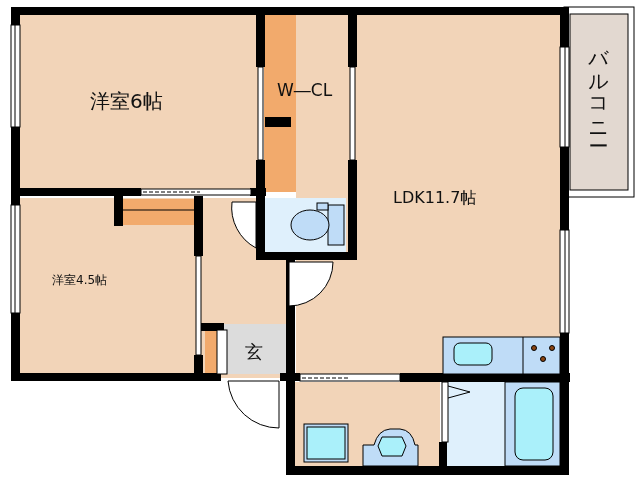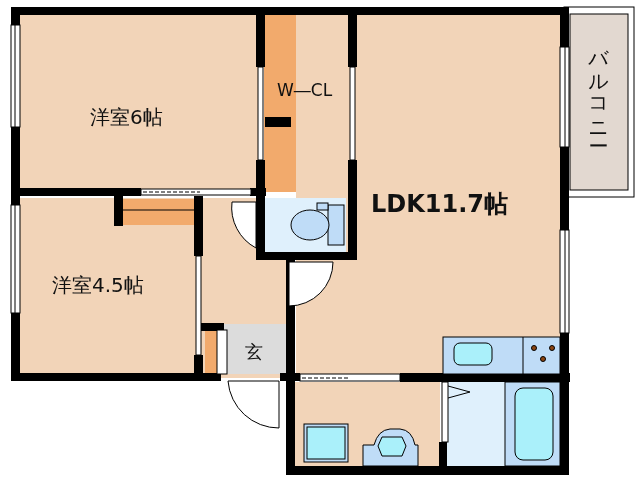--- a/index.html
+++ b/index.html
@@ -1,22 +1,22 @@
 <!DOCTYPE html>
 <html><head>
 <meta charset="utf-8">
 <style>
   html,body{margin:0;padding:0;background:#ffffff;}
   #plan{position:relative;width:638px;height:480px;overflow:hidden;}
   svg{position:absolute;left:0;top:0;}
   .lbl{position:absolute;font-family:"DejaVu Sans",sans-serif;color:#111;white-space:nowrap;}
-  .room6{left:90px;top:104px;font-size:20px;}
-  .room45{left:52px;top:272px;font-size:20px;text-align:center;}
+  .room6{left:90px;top:88px;font-size:20px;}
+  .room45{left:52px;top:272px;font-size:12px;text-align:center;}
   .wcl{left:277px;top:80px;font-size:17px;}
-  .ldk{left:371px;top:188px;font-size:24px;font-weight:bold;}
+  .ldk{left:393px;top:188px;font-size:16px;}
   .genkan{left:245px;top:340px;font-size:18px;}
   .balcony{left:586px;top:36px;font-size:20px;writing-mode:vertical-rl;letter-spacing:2px;}
 </style>
 </head>
 <body>
 
 <div id="plan">
 <svg width="638" height="480" viewBox="0 0 638 480" xmlns="http://www.w3.org/2000/svg">
 
   <g>

